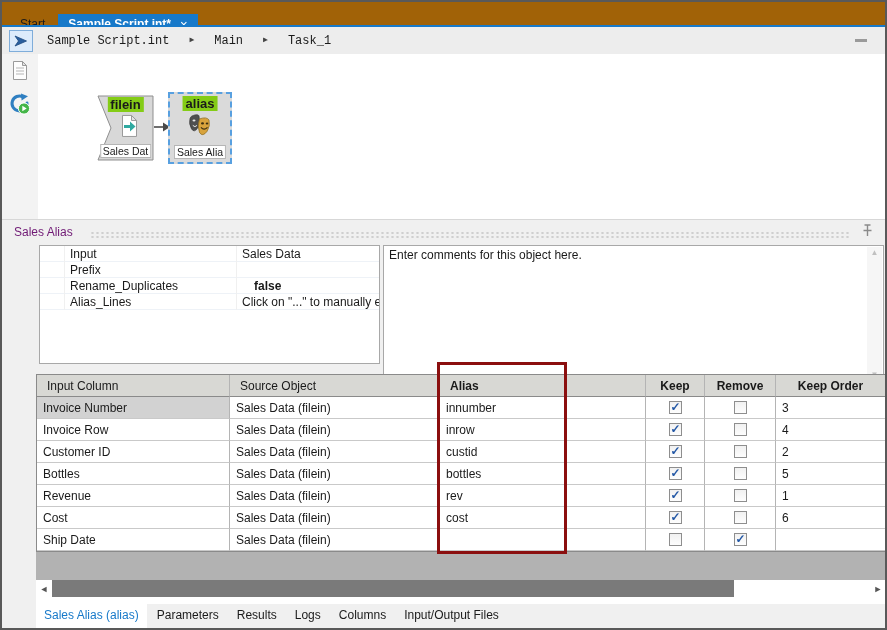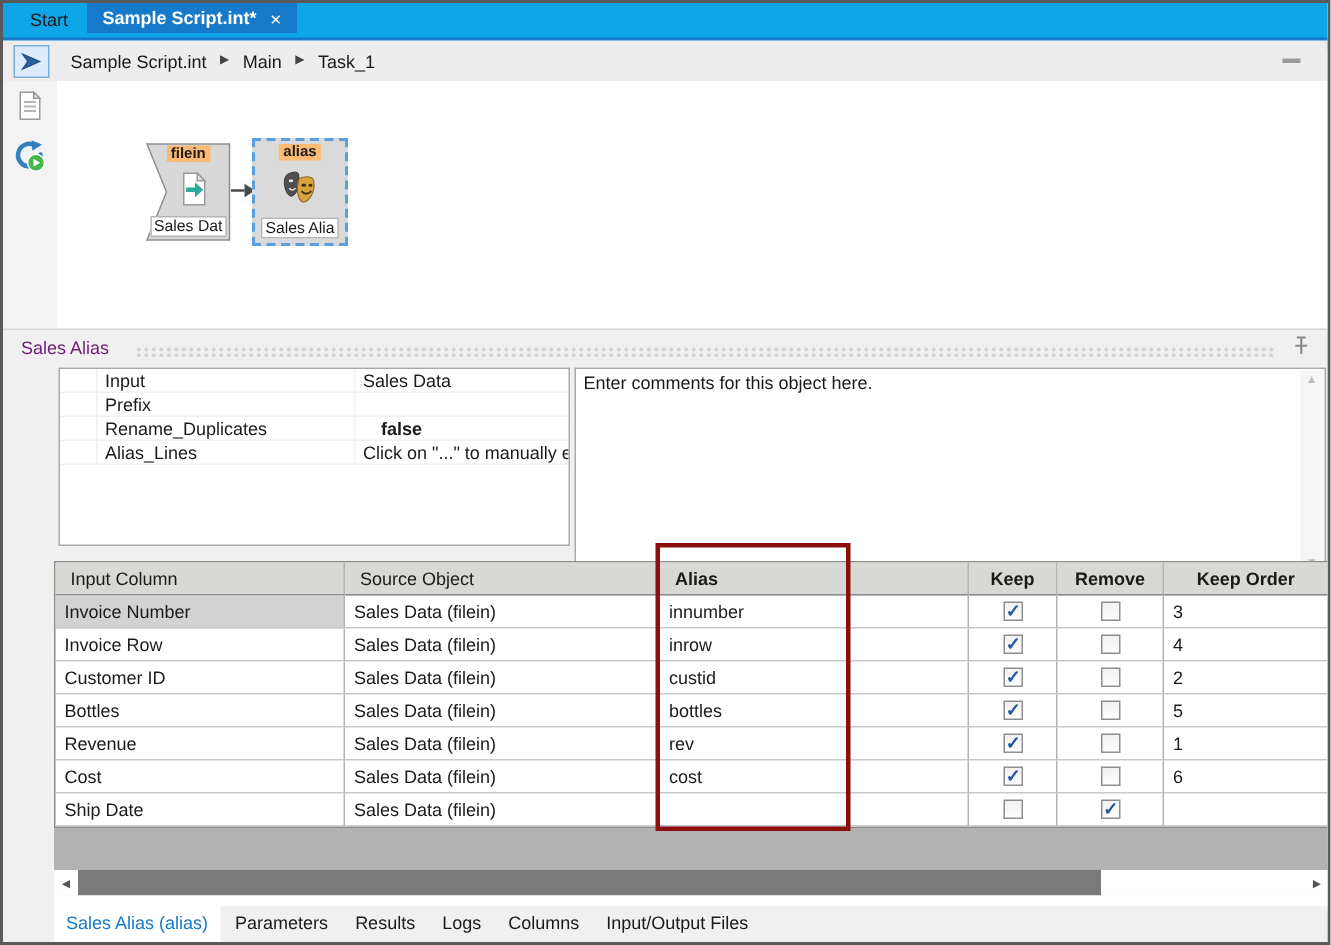--- a/index.html
+++ b/index.html
@@ -3,38 +3,38 @@
 <meta charset="utf-8">
 <style>
   html,body{margin:0;padding:0;background:#c8c8c8;}
   *{box-sizing:border-box;}
   #window{
     position:relative;width:887px;height:630px;background:#fff;
     border:2px solid #595959;font-family:"Liberation Sans",sans-serif;
     font-size:12px;color:#1a1a1a;overflow:hidden;
   }
   
-  .tabbar{position:absolute;left:0;top:0;right:0;height:32px;background:#0ea5e9;display:flex;align-items:flex-start;}
+  .tabbar{position:absolute;left:0;top:0;right:0;height:32px;background:#a16207;display:flex;align-items:flex-end;}
   .tab-start{padding:4px 13px 3px 13px;margin-left:5px;color:#1a1a1a;display:flex;align-items:center;cursor:default;}
   .tab-active{background:#1779c9;color:#fff;font-weight:bold;padding:3px 10px;display:flex;align-items:center;gap:9px;}
   .tab-close{font-weight:normal;font-size:13px;line-height:1;}
   .accent-line{position:absolute;left:0;top:23px;right:0;height:2px;background:#1779c9;}
   
   .toolbar{position:absolute;left:0;top:25px;right:0;height:27px;background:#ededed;display:flex;align-items:center;}
   .play-btn{width:24px;height:22px;margin-left:7px;border:1px solid #7fadda;background:#dcebfb;display:flex;align-items:center;justify-content:center;}
-  .breadcrumb{margin-left:14px;display:flex;align-items:center;gap:9px;}
+  .breadcrumb{margin-left:14px;display:flex;align-items:center;gap:20px;font-family:Liberation Mono, monospace;}
   .crumb{color:#1a1a1a;}
   .crumb-sep{font-size:8px;color:#444;transform:translateY(-1px);}
   .minimize{margin-left:auto;margin-right:18px;width:12px;height:3px;background:#9a9a9a;}
   
   .workspace{position:absolute;left:0;top:52px;right:0;height:165px;display:flex;}
   .iconstrip{width:36px;background:#f3f3f3;display:flex;flex-direction:column;align-items:center;padding-top:6px;gap:9px;}
   .canvas{flex:1;background:#fff;position:relative;}
   .node{position:absolute;}
-  .node-title{position:absolute;top:2px;left:50%;transform:translateX(-50%);background:#fdba74;padding:0 3px;font-weight:bold;font-size:10px;white-space:nowrap;}
+  .node-title{position:absolute;top:2px;left:50%;transform:translateX(-50%);background:#84cc16;padding:0 3px;font-weight:bold;font-size:13px;white-space:nowrap;}
   .node-label{position:absolute;bottom:3px;left:50%;transform:translateX(-50%);background:#fff;border:1px solid #b5b5b5;padding:0 2px;font-size:10.5px;white-space:nowrap;}
   .node-ico{position:absolute;top:50%;left:50%;transform:translate(-50%,-52%);}
   #node-filein{left:59px;top:41px;width:57px;height:66px;}
   #node-filein .node-ico{left:56%;}
   #node-alias{left:130px;top:38px;width:64px;height:72px;border:2px dashed #58a0e0;background:#dadada;}
   .flow-arrow{position:absolute;left:116px;top:67px;}
   
   .panel{position:absolute;left:0;top:217px;right:0;bottom:0;background:#f0f0f0;border-top:1px solid #d7d7d7;}
   .panel-title{position:absolute;left:12px;top:5px;color:#701a75;}
   .dotted-strip{position:absolute;left:88px;right:34px;top:11px;height:7px;

